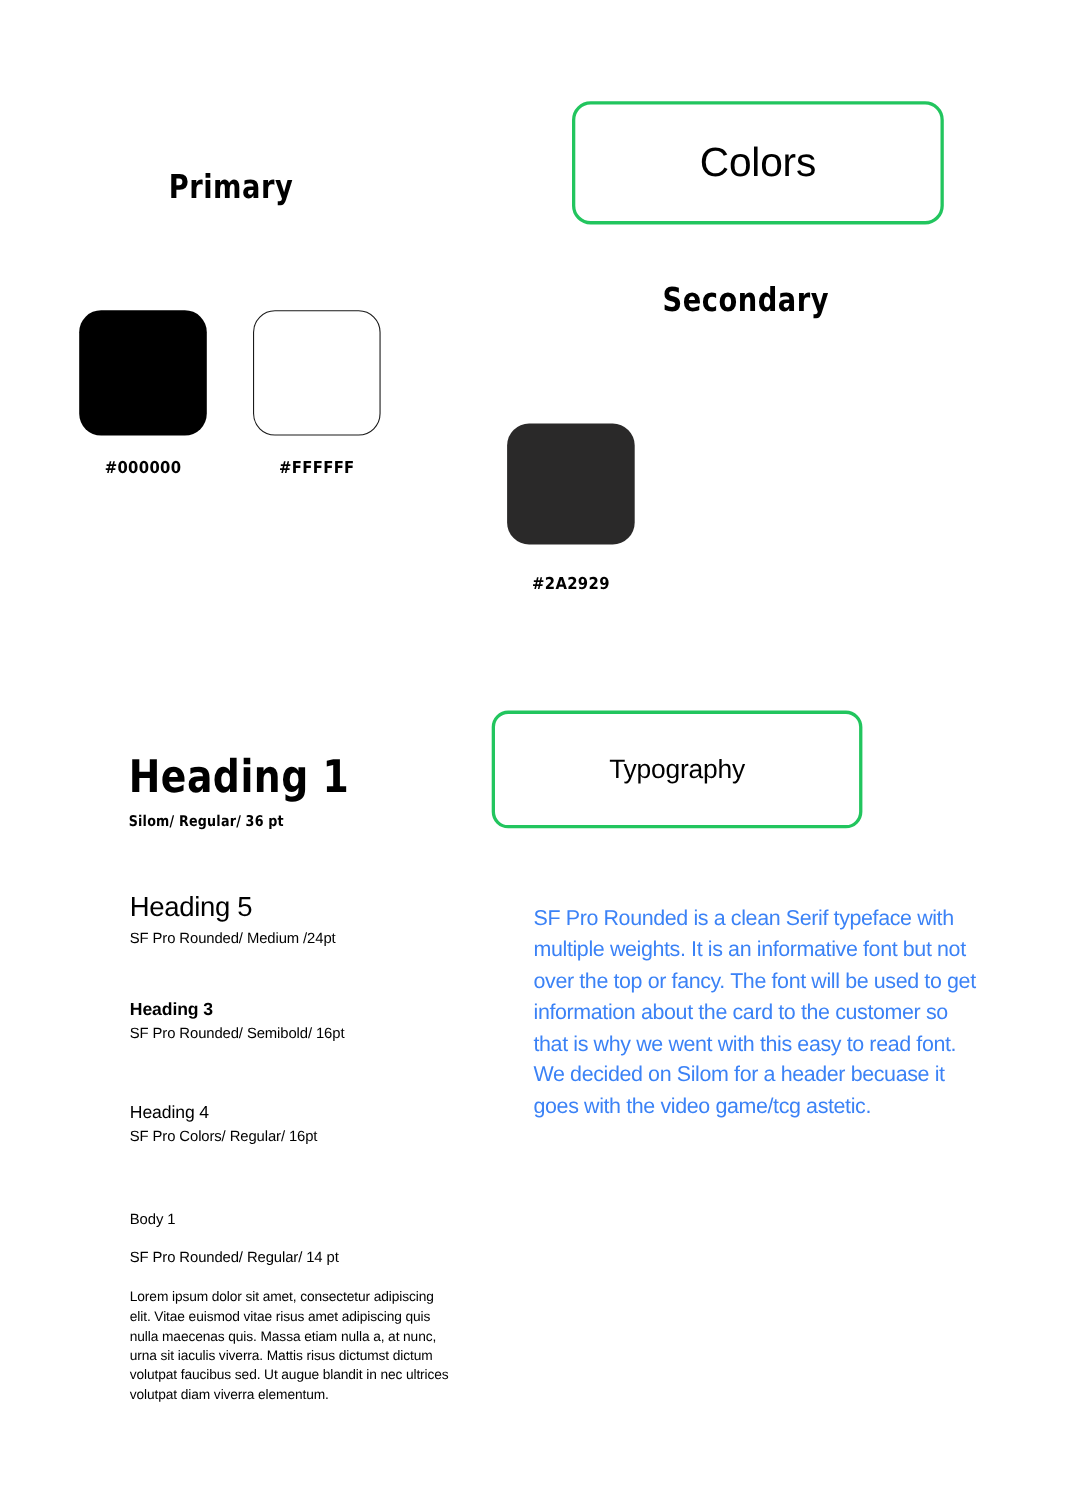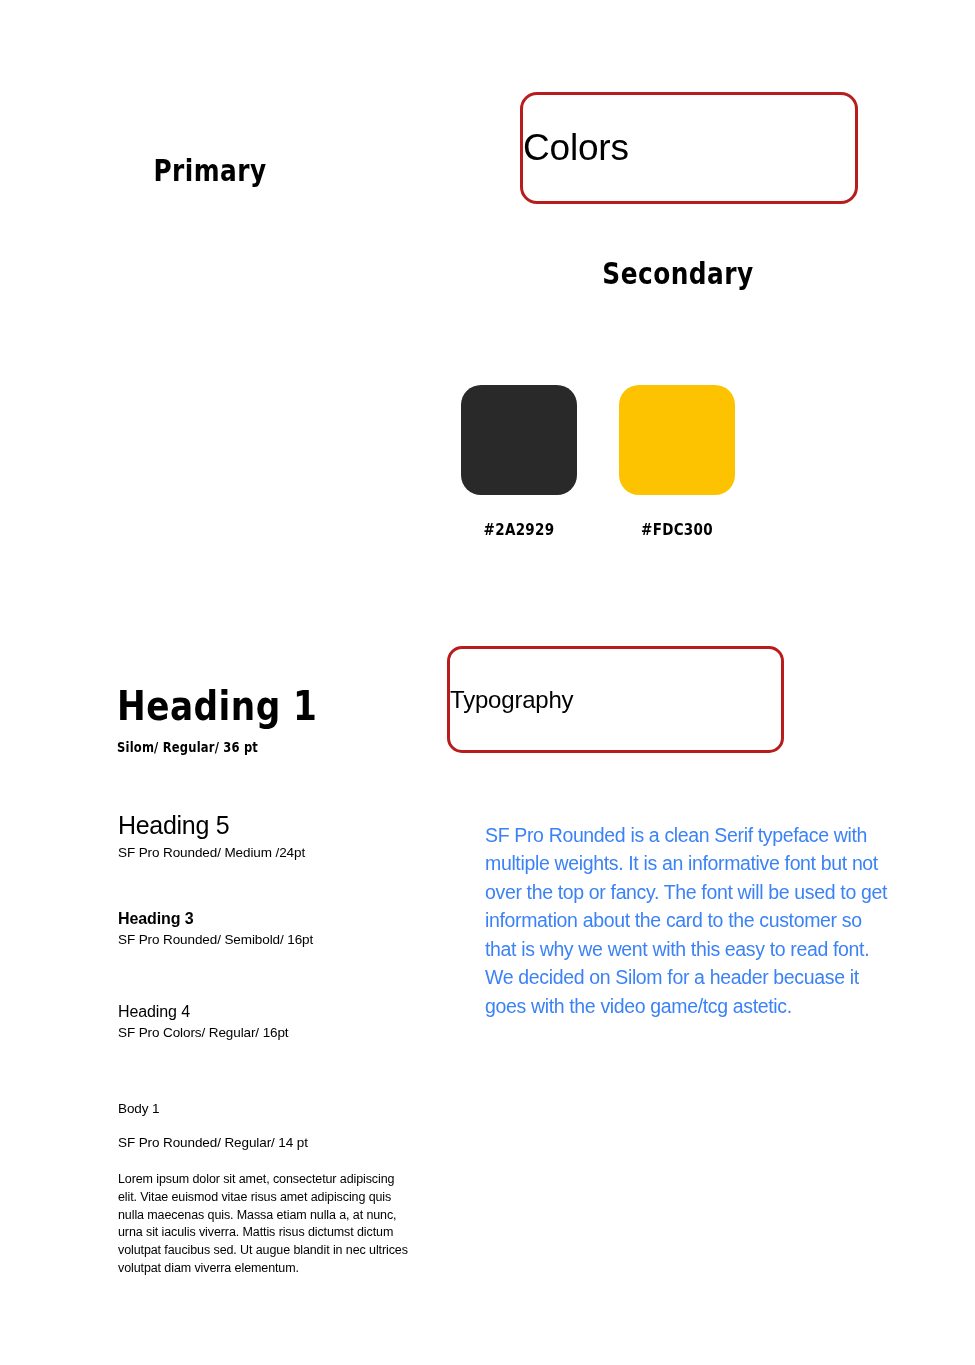--- a/index.html
+++ b/index.html
@@ -13,25 +13,26 @@
     height: 1365px;
     position: relative;
     font-family: "Liberation Sans", sans-serif;
     color: #000000;
     overflow: hidden;
   }
 
   
   .pill {
     position: absolute;
-    border: 3px solid #b91c1c;
+    border: 3px solid #22c55e;
     border-radius: 17px;
     background: #ffffff;
     display: flex;
     align-items: center;
+    justify-content: center;
     box-sizing: border-box;
   }
   .pill-label {
     font-family: "Liberation Sans", sans-serif;
     font-weight: 400;
     color: #000000;
     letter-spacing: -0.2px;
   }
 
   #colors-pill {
@@ -101,21 +102,20 @@
   }
 
   #primary-swatches {
     left: 72px;
     top: 282px;
     gap: 42px;
   }
   #secondary-swatches {
     left: 461px;
     top: 385px;
-    gap: 42px;
   }
   #secondary-swatches .swatch-chip { height: 110px; }
   #secondary-swatches .swatch-hex { margin-top: 26px; }
 
   
   #type-specimens {
     position: absolute;
     left: 117px;
     top: 686px;
     width: 310px;
@@ -234,33 +234,37 @@
 </head>
 <body>
 
 <div class="pill" id="colors-pill">
   <span class="pill-label">Colors</span>
 </div>
 
 <div class="group-heading" id="primary-heading">Primary</div>
 
 <div class="swatch-group" id="primary-swatches">
+  <div class="swatch-item">
+    <div class="swatch-chip" style="background:#000000;"></div>
+    <div class="swatch-hex">#000000</div>
+  </div>
+  <div class="swatch-item">
+    <div class="swatch-chip outlined" style="background:#FFFFFF;"></div>
+    <div class="swatch-hex">#FFFFFF</div>
+  </div>
 </div>
 
 <div class="group-heading" id="secondary-heading">Secondary</div>
 
 <div class="swatch-group" id="secondary-swatches">
   <div class="swatch-item">
     <div class="swatch-chip" style="background:#2A2929;"></div>
     <div class="swatch-hex">#2A2929</div>
   </div>
-  <div class="swatch-item">
-    <div class="swatch-chip" style="background:#FDC300;"></div>
-    <div class="swatch-hex">#FDC300</div>
-  </div>
 </div>
 
 <div class="pill" id="typography-pill">
   <span class="pill-label">Typography</span>
 </div>
 
 <div id="type-specimens">
 
   <div class="spec-block" id="block-h1">
     <div class="spec-h1-sample">Heading 1</div>

